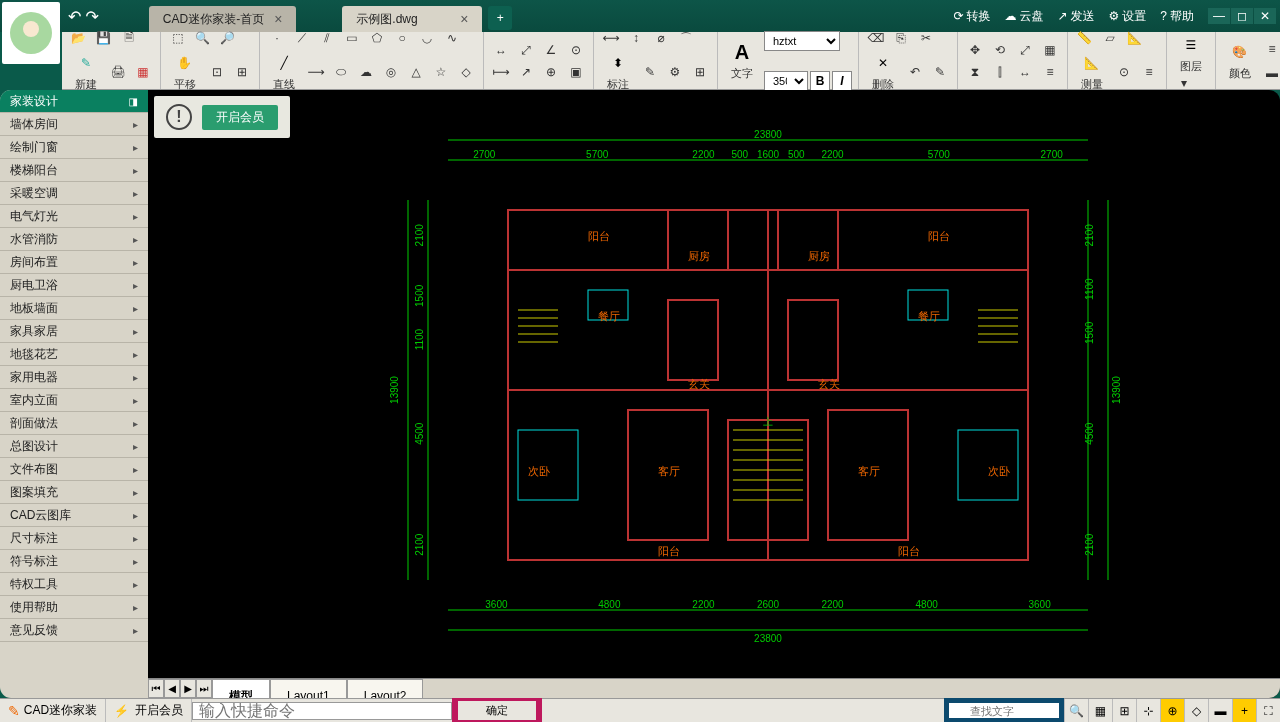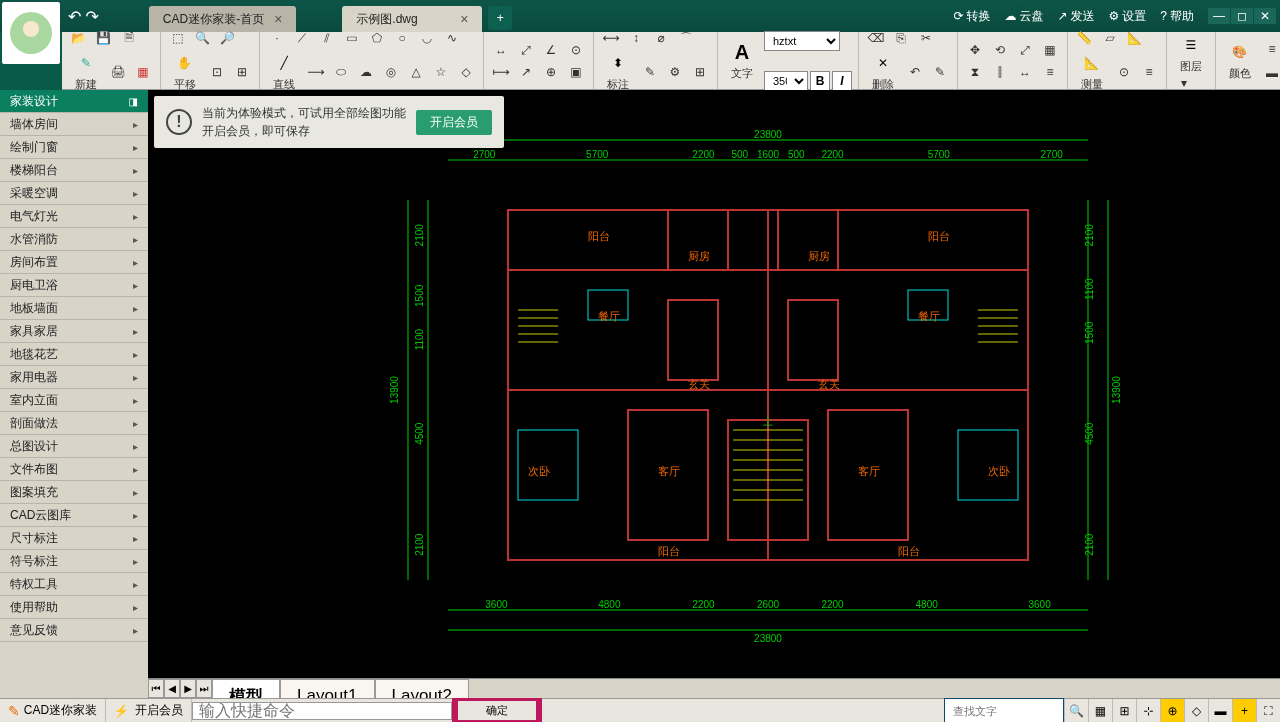--- a/index.html
+++ b/index.html
@@ -21,21 +21,21 @@
 .win-btn { width: 22px; height: 16px; background: #1a6658; color: #fff; display: flex; align-items: center; justify-content: center; cursor: pointer; font-size: 12px; }
 .toolbar { height: 58px; background: #e8e6df; display: flex; align-items: stretch; border-bottom: 1px solid #999; margin-left: 62px; }
 .tool-group { border-right: 1px solid #bbb; display: flex; flex-direction: column; padding: 4px 6px; justify-content: center; }
 .tool-row { display: flex; gap: 3px; align-items: center; }
 .tool-btn { width: 22px; height: 22px; display: flex; align-items: center; justify-content: center; cursor: pointer; color: #333; }
 .tool-large { display: flex; flex-direction: column; align-items: center; gap: 2px; padding: 2px 6px; cursor: pointer; }
 .tool-large-icon { width: 24px; height: 24px; display: flex; align-items: center; justify-content: center; }
 .tool-label { font-size: 11px; color: #333; }
 .font-select { height: 20px; border: 1px solid #888; background: #fff; padding: 0 4px; font-size: 11px; }
 .font-btn { width: 20px; height: 20px; border: 1px solid #888; background: #fff; display: flex; align-items: center; justify-content: center; cursor: pointer; font-weight: bold; }
-.main-area { flex: 1; display: flex; overflow: hidden; }
+.main-area { flex: 1; display: flex; overflow: hidden; border-radius: 11px; }
 .sidebar { width: 148px; background: #d8d4c8; display: flex; flex-direction: column; overflow-y: auto; }
 .side-item { height: 23px; padding: 0 10px; display: flex; align-items: center; justify-content: space-between; color: #222; border-bottom: 1px solid #b8b4a8; cursor: pointer; font-size: 12px; }
 .side-item.active { background: #0a8060; color: #fff; }
 .side-item .arrow { font-size: 10px; color: #555; }
 .side-item.active .arrow { color: #fff; }
 .canvas-wrap { flex: 1; display: flex; flex-direction: column; background: #000; position: relative; }
 .trial-banner { position: absolute; top: 6px; left: 6px; background: #e8e8e0; padding: 8px 12px; display: flex; align-items: center; gap: 10px; z-index: 5; border-radius: 2px; }
 .trial-icon { width: 26px; height: 26px; border: 2px solid #444; border-radius: 50%; display: flex; align-items: center; justify-content: center; font-weight: bold; color: #444; font-size: 16px; }
 .trial-text { font-size: 12px; color: #333; line-height: 1.5; }
 .trial-btn { background: #2a9d6f; color: #fff; padding: 4px 14px; cursor: pointer; border-radius: 2px; }
@@ -43,30 +43,30 @@
 .floorplan { position: absolute; top: 40px; left: 220px; width: 770px; height: 530px; }
 .dim-line { stroke: #0c0; stroke-width: 1; }
 .dim-text { fill: #0c0; font-size: 10px; }
 .wall { stroke: #b33; stroke-width: 2; fill: none; }
 .room-label { fill: #e60; font-size: 11px; }
 .furniture { stroke: #0dd; stroke-width: 1; fill: none; }
 .stair { stroke: #cc0; stroke-width: 1; fill: none; }
 .layout-tabs { height: 20px; background: #d8d4c8; display: flex; align-items: stretch; border-top: 1px solid #888; }
 .layout-nav { display: flex; }
 .layout-nav-btn { width: 16px; border: 1px solid #999; background: #e8e6df; display: flex; align-items: center; justify-content: center; cursor: pointer; font-size: 10px; }
-.layout-tab { padding: 16px 16px; border: 1px solid #999; background: #f8f6ef; display: flex; align-items: center; cursor: pointer; font-size: 17px; }
+.layout-tab { padding: 16px 16px; border: 1px solid #999; background: #f8f6ef; display: flex; align-items: center; cursor: pointer; font-size: 12px; }
 .layout-tab.active { background: #fff; font-weight: bold; }
 .statusbar { height: 24px; background: #e8e6df; display: flex; align-items: center; border-top: 1px solid #999; }
 .status-seg { padding: 0 8px; display: flex; align-items: center; gap: 6px; border-right: 1px solid #bbb; height: 100%; }
 .status-logo { display: flex; align-items: center; gap: 4px; }
 .status-logo-icon { color: #e60; font-size: 14px; }
 .cmd-input { flex: 0 0 260px; height: 18px; border: 1px solid #999; padding: 0 6px; font-size: 16px; background: #fff; }
 .confirm-btn { padding: 2px 28px; border: 6px solid #be185d; background: #e8e6df; cursor: pointer; font-size: 11px; }
 .status-right { margin-left: auto; display: flex; align-items: center; height: 100%; }
-.search-input { width: 120px; height: 25px; border: 1px solid #0c4a6e; padding: 0 8px; font-size: 11px; background: #fff; }
+.search-input { width: 120px; height: 25px; border: 5px solid #0c4a6e; padding: 0 21px; font-size: 11px; background: #fff; }
 .status-icon { width: 24px; height: 100%; display: flex; align-items: center; justify-content: center; cursor: pointer; border-left: 1px solid #bbb; }
 </style>
 </head>
 <body>
 
 <div class="titlebar">
   <div class="avatar-box">
     <div class="avatar">
         <div class="avatar-head"></div>
       </div>
@@ -370,24 +370,20 @@
         <span class="arrow">▸</span>
       </div>
       <div class="side-item">
         <span>意见反馈</span>
         <span class="arrow">▸</span>
       </div>
     </div>
   <div class="canvas-wrap">
     <div class="trial-banner">
       <div class="trial-icon">!</div>
-      <div class="trial-text">
-        <div>当前为体验模式，可试用全部绘图功能</div>
-        <div>开启会员，即可保存</div>
-      </div>
       <div class="trial-btn">开启会员</div>
     </div>
     <div class="canvas">
       <svg class="floorplan" viewBox="0 0 770 530">
 
         <line class="dim-line" x1="80" y1="10" x2="720" y2="10"></line>
         <text class="dim-text" x="400" y="8" text-anchor="middle">23800</text>
         <line class="dim-line" x1="80" y1="30" x2="720" y2="30"></line>
         <g id="top-dims">
             <text class="dim-text" x="116.30252100840336" y="28" text-anchor="middle">2700</text>

